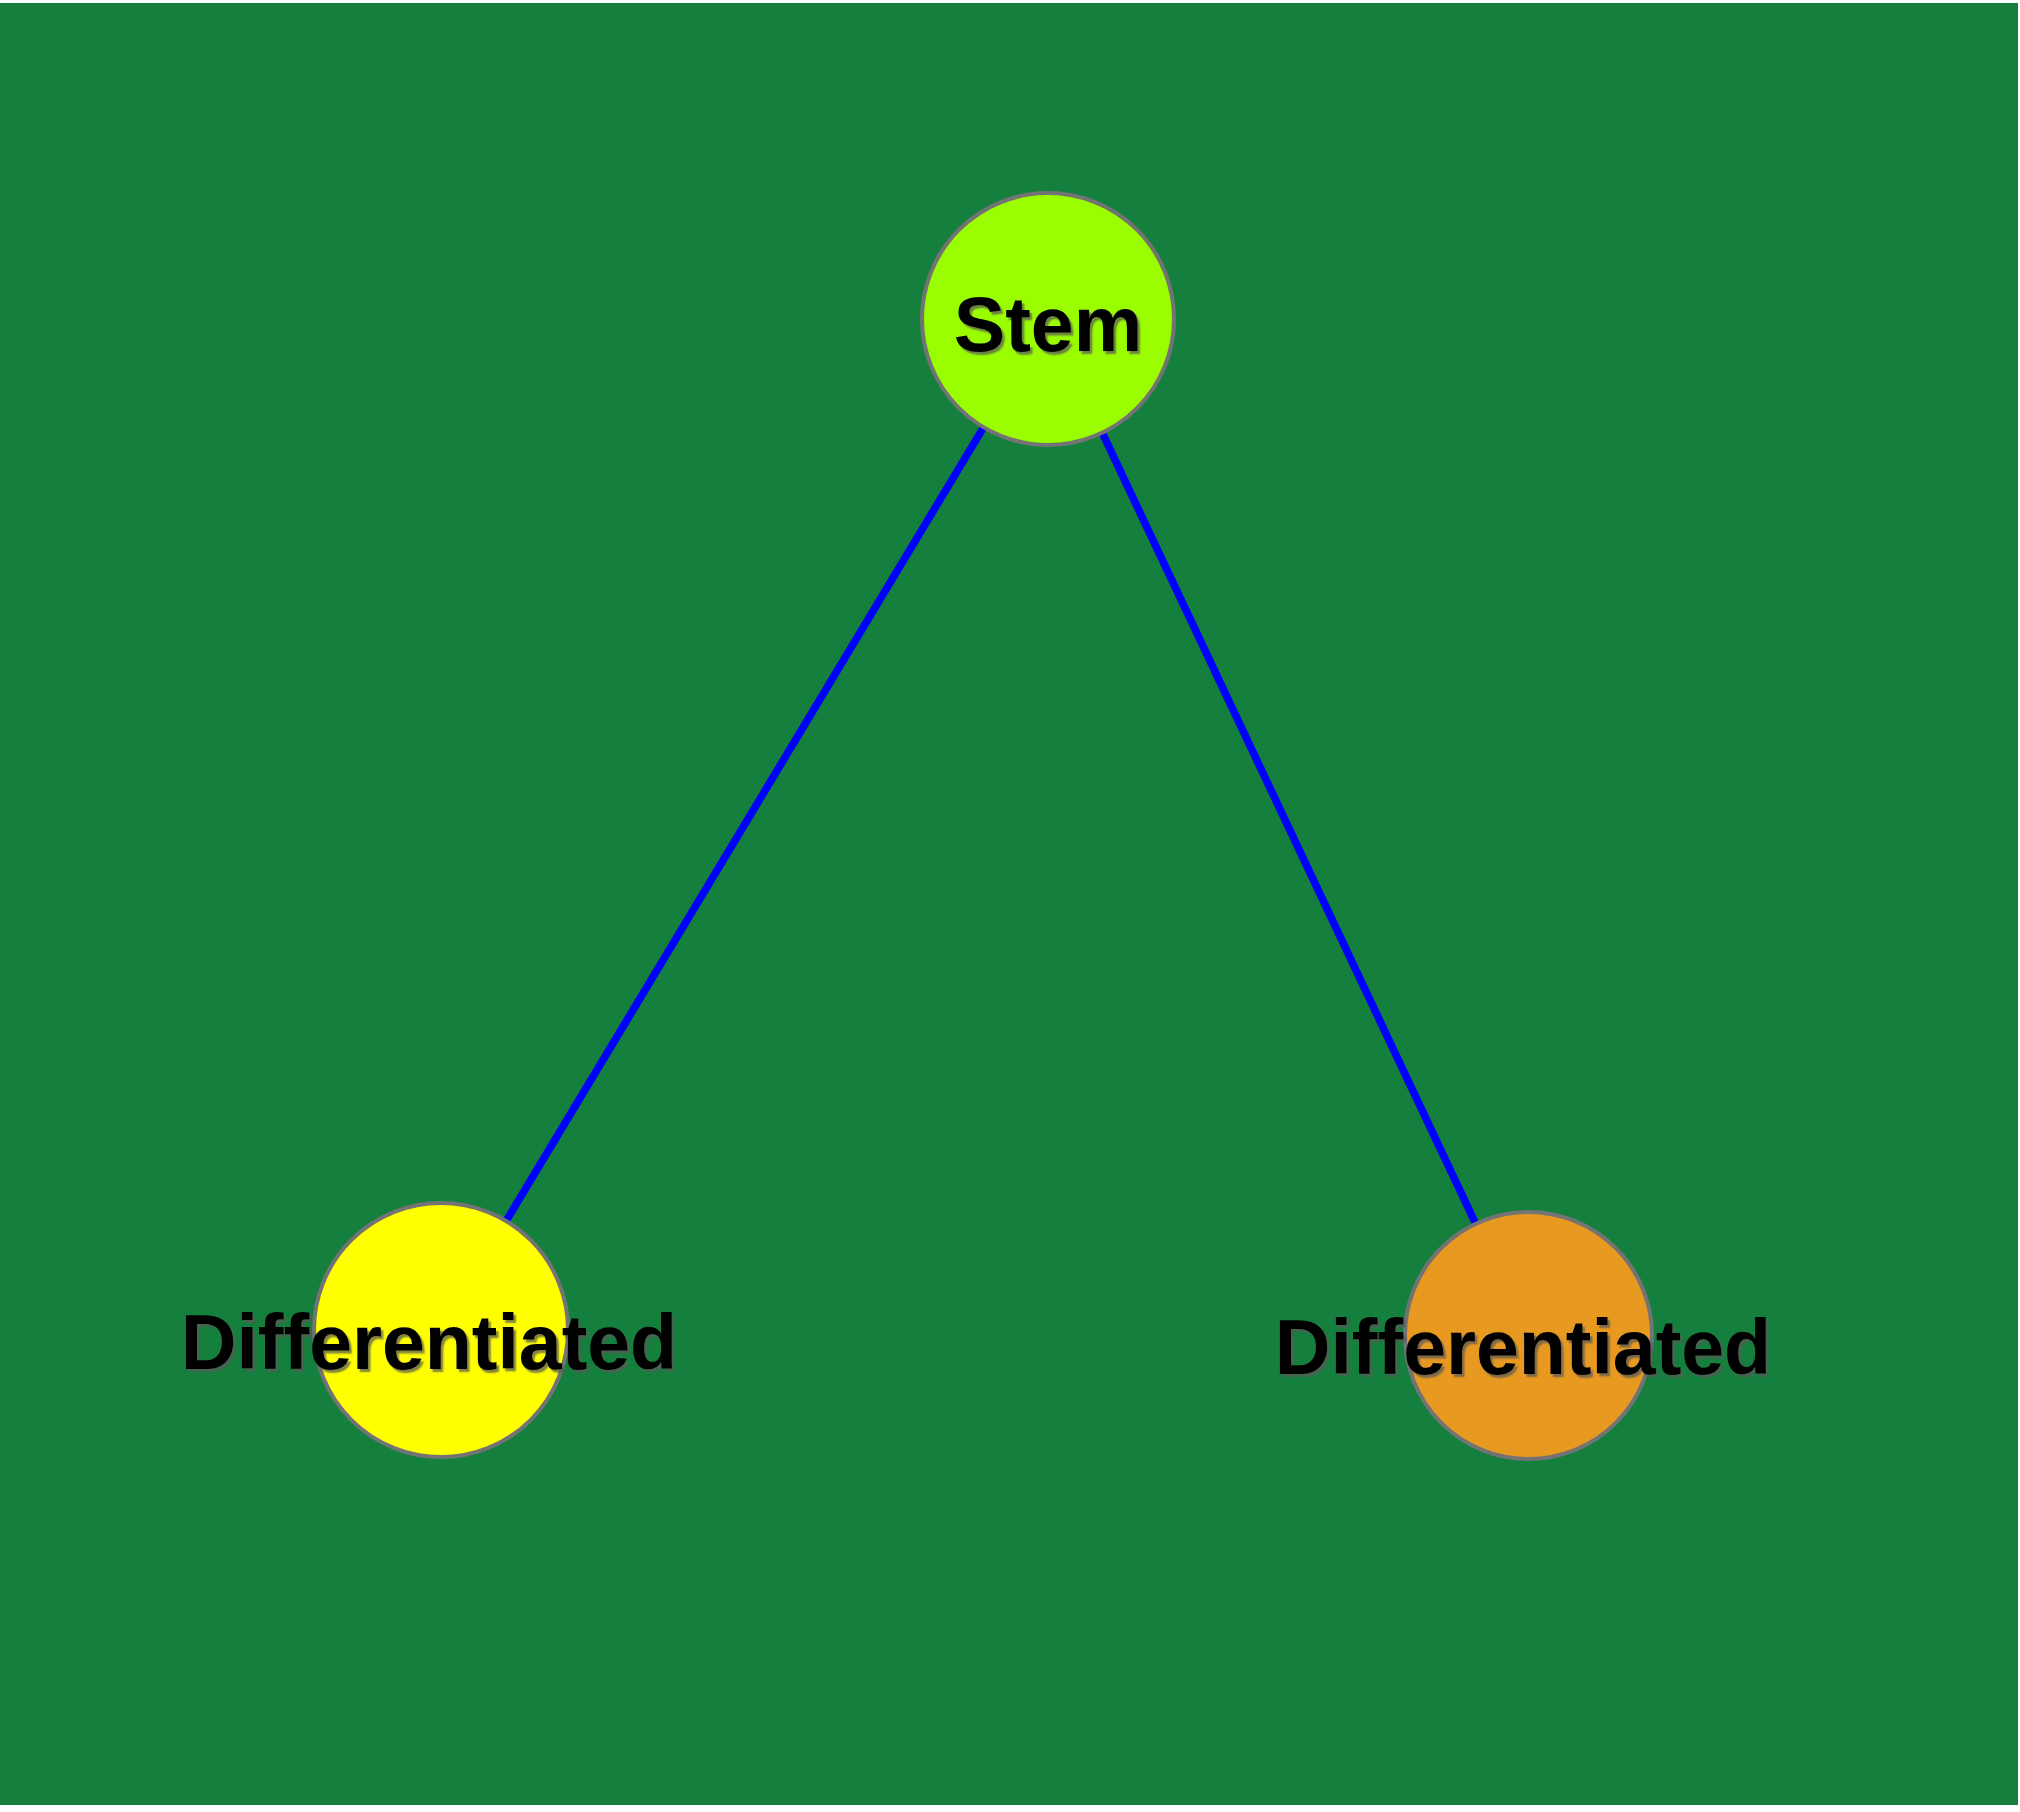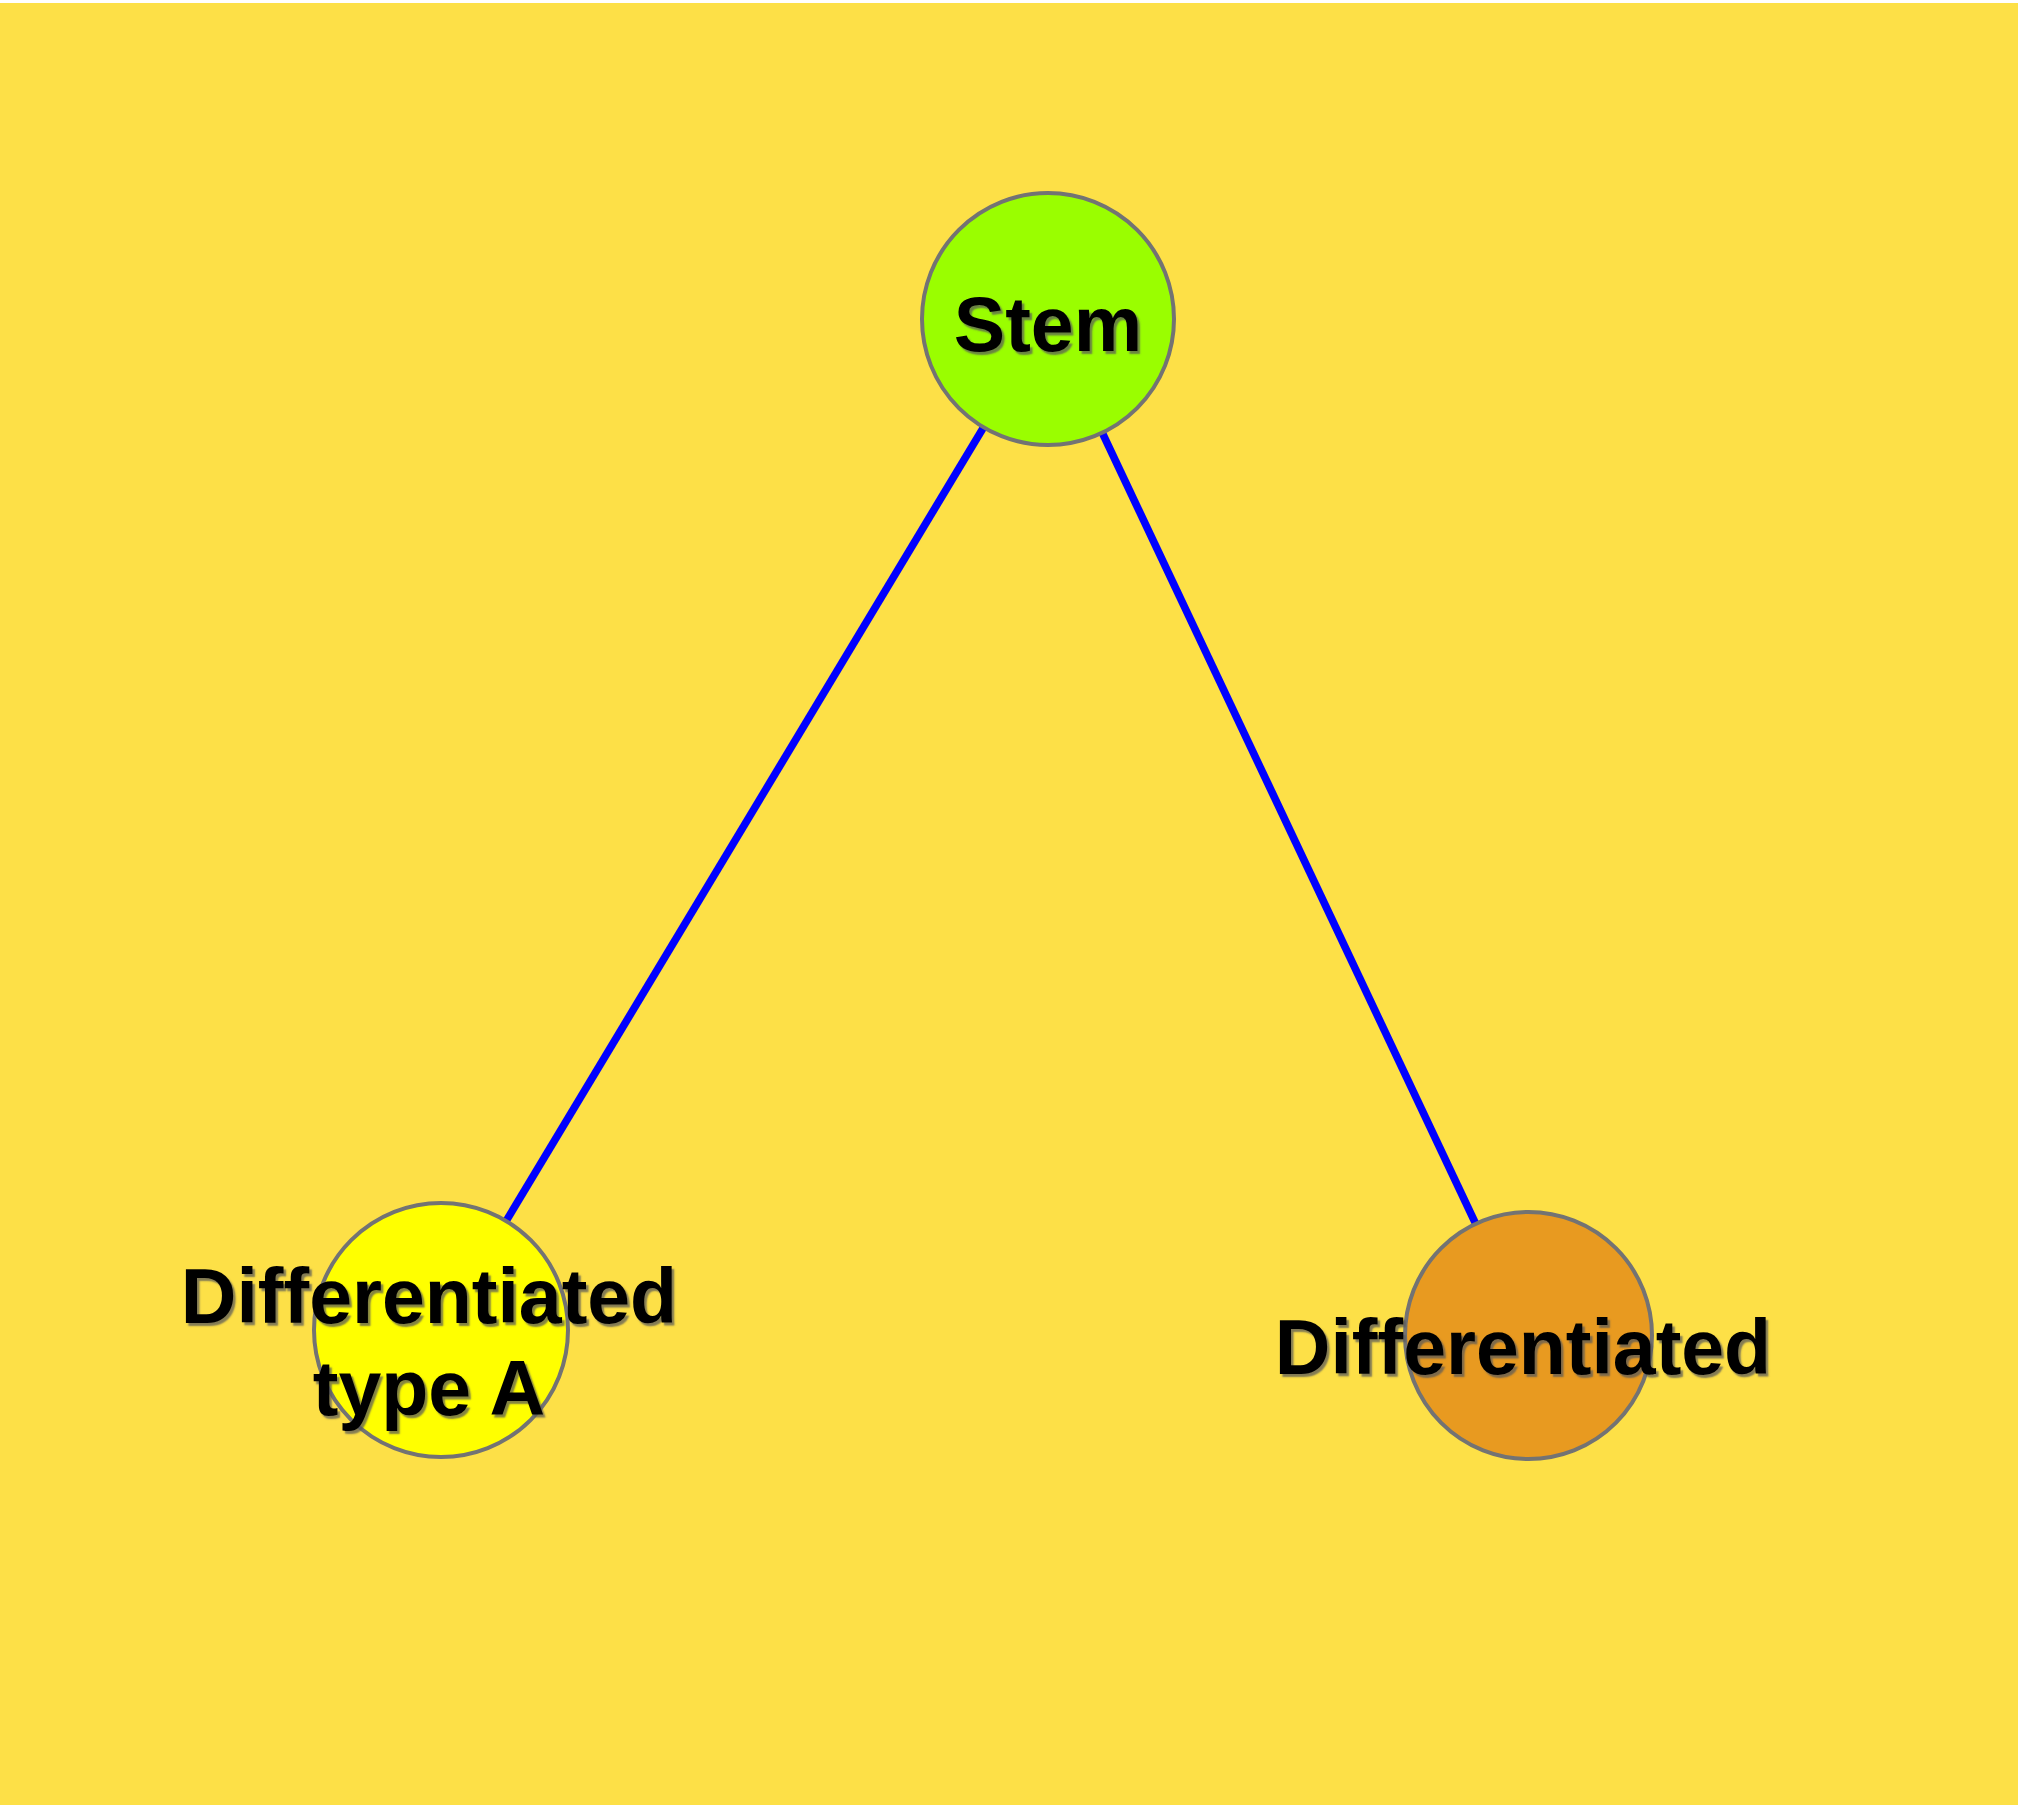--- a/index.html
+++ b/index.html
@@ -53,38 +53,37 @@
     display: block;
   }
   .label-line:empty {
     display: none;
   }
 </style>
 </head>
 <body style="background: rgb(255, 255, 255);">
 
 <div class="stage">
-  <div class="canvas" style="background: #fde047;">
+  <div class="canvas" style="background: #15803d;">
 
     <svg class="edges" xmlns="http://www.w3.org/2000/svg" viewBox="0 0 2380 2127" width="2017" height="1803">
       <line x1="1237" y1="373" x2="520" y2="1565" stroke="#0000FF" stroke-width="9"></line>
       <line x1="1237" y1="373" x2="1803" y2="1572" stroke="#0000FF" stroke-width="9"></line>
     </svg>
 
     <div class="node" style="left: 920px; top: 188px; width: 256px; height: 256px; background: rgb(154, 254, 0); border-color: rgb(115, 115, 115); border-width: 4.2px;"></div>
     <div class="node" style="left: 312px; top: 1198px; width: 258px; height: 258px; background: rgb(255, 255, 0); border-color: rgb(115, 115, 115); border-width: 4.2px;"></div>
     <div class="node" style="left: 1403px; top: 1207px; width: 251px; height: 251px; background: rgb(232, 154, 32); border-color: rgb(115, 115, 115); border-width: 4.2px;"></div>
 
     <div class="node-label" style="left: 1048px; top: 321px; color: rgb(0, 0, 0);">
       <span class="label-line">Stem</span>
 
     </div>
     <div class="node-label" style="left: 429px; top: 1339px; color: rgb(0, 0, 0);">
       <span class="label-line">Differentiated</span>
-      <span class="label-line">type A</span>
     </div>
     <div class="node-label" style="left: 1523px; top: 1344px; color: rgb(0, 0, 0);">
       <span class="label-line">Differentiated</span>
     </div>
 
   </div>
 </div>
 
 
 </body></html>

